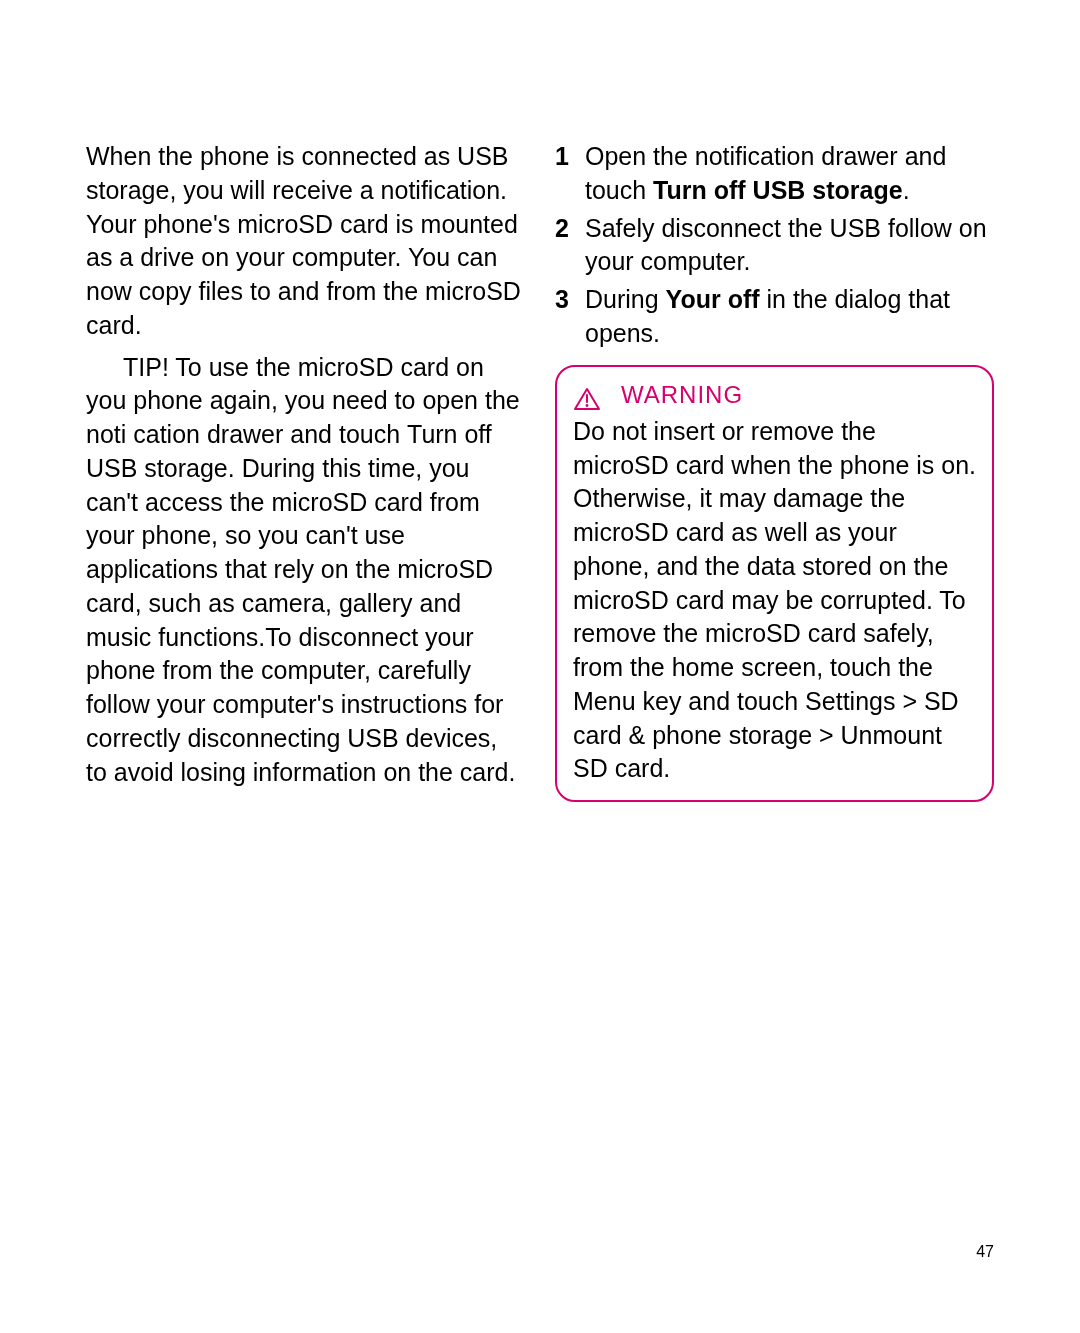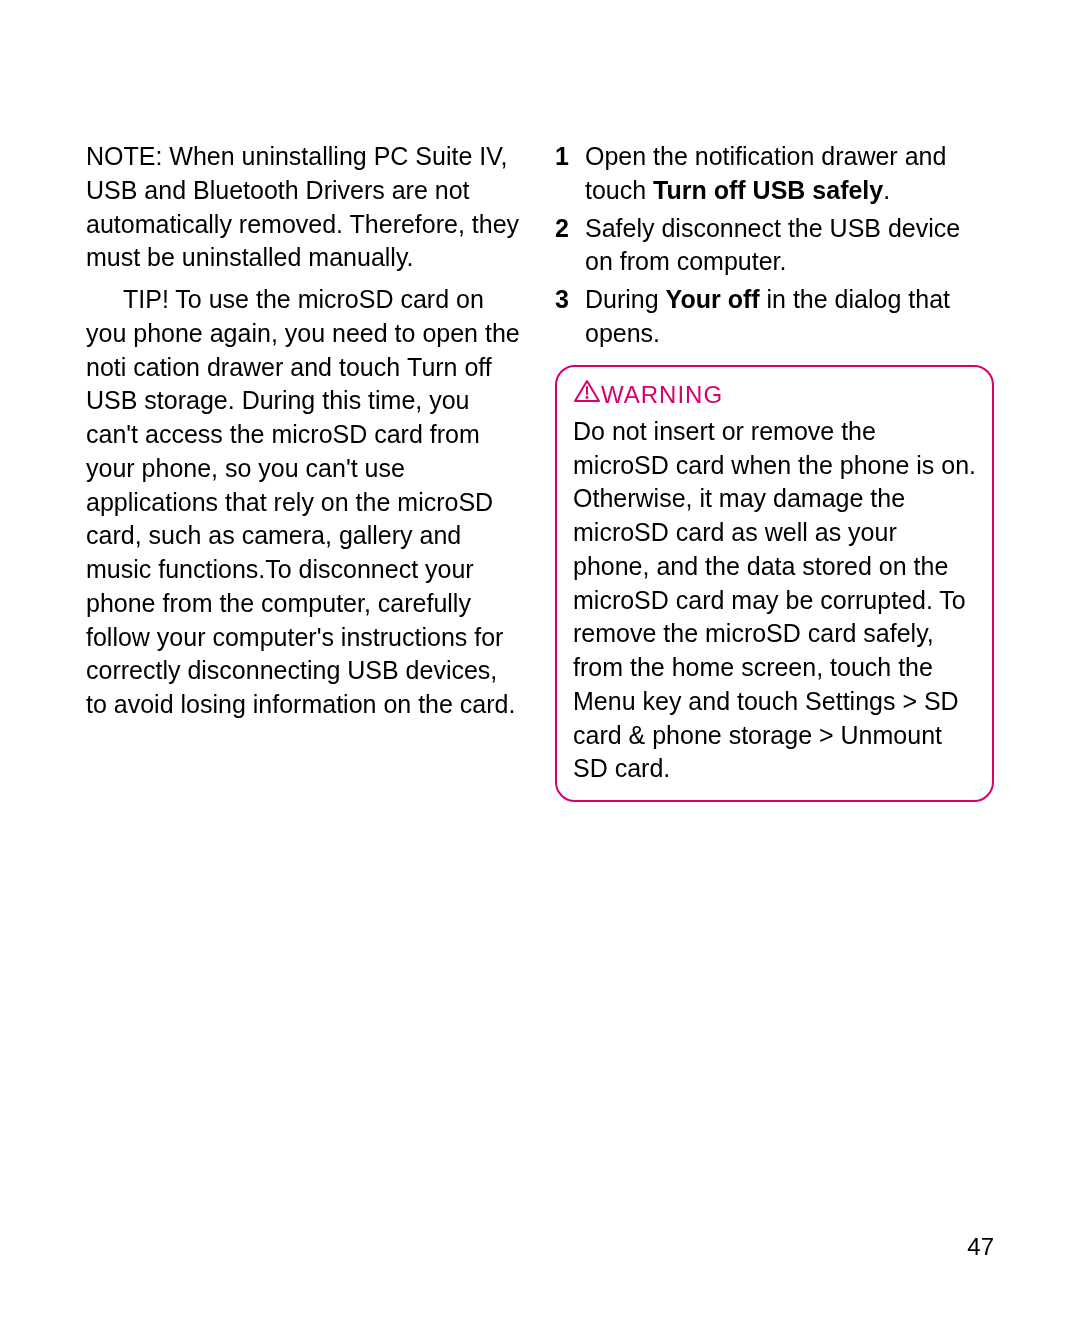--- a/index.html
+++ b/index.html
@@ -55,22 +55,22 @@
       flex: 1;
     }
     .warning-box {
       border: 2px solid #d6006f;
       border-radius: 20px;
       padding: 12px 16px 14px 16px;
       margin-top: 14px;
     }
     .warning-header {
       display: flex;
-      align-items: flex-start;
-      gap: 0;
+      align-items: flex-end;
+      gap: 20px;
       color: #d6006f;
       font-family: 'Arial Narrow', Arial, sans-serif;
       font-stretch: condensed;
       letter-spacing: 1px;
       font-size: 24px;
       margin-bottom: 4px;
     }
     .warning-icon {
       width: 28px;
       height: 24px;
@@ -79,48 +79,46 @@
     .warning-icon svg {
       width: 100%;
       height: 100%;
     }
     .page-num {
       position: absolute;
       right: 86px;
       bottom: 72px;
       font-family: 'Arial Narrow', Arial, sans-serif;
       font-stretch: condensed;
-      font-size: 24px;
+      font-size: 16px;
     }
   </style>
 </head>
 <body>
 
 <div class="col">
+  <p class="para">When the phone is connected as USB storage, you will receive a notification. Your phone's microSD card is mounted as a drive on your computer. You can now copy files to and from the microSD card.</p>
 
-  <p class="para">
-    <span class="note-label">NOTE:</span><span> When uninstalling PC Suite IV, USB and Bluetooth Drivers are not automatically removed. Therefore, they must be uninstalled manually.</span>
-  </p>
 
   <p class="para">
     <span class="tip-label">TIP!</span><span>  To use the microSD card on you phone again, you need to open the noti cation drawer and touch </span><span class="condensed">Turn off USB storage.</span><span> During this time, you can't access the microSD card from your phone, so you can't use applications that rely on the microSD card, such as camera, gallery and music functions.To disconnect your phone from the computer, carefully follow your computer's instructions for correctly disconnecting USB devices, to avoid losing information on the card.</span>
   </p>
 </div>
 
 <div class="col">
   <div class="list-item">
     <div class="list-num">1</div>
     <div class="list-text">
-      <span>Open the notification drawer and touch </span><span class="bold">Turn off USB safely</span><span>.</span>
+      <span>Open the notification drawer and touch </span><span class="bold">Turn off USB storage</span><span>.</span>
     </div>
   </div>
   <div class="list-item">
     <div class="list-num">2</div>
     <div class="list-text">
-      <span>Safely disconnect the USB device on from computer.</span><span class="bold"></span><span></span>
+      <span>Safely disconnect the USB follow on your computer.</span><span class="bold"></span><span></span>
     </div>
   </div>
   <div class="list-item">
     <div class="list-num">3</div>
     <div class="list-text">
       <span>During </span><span class="bold">Your off</span><span> in the dialog that opens.</span>
     </div>
   </div>
 
   <div class="warning-box">

